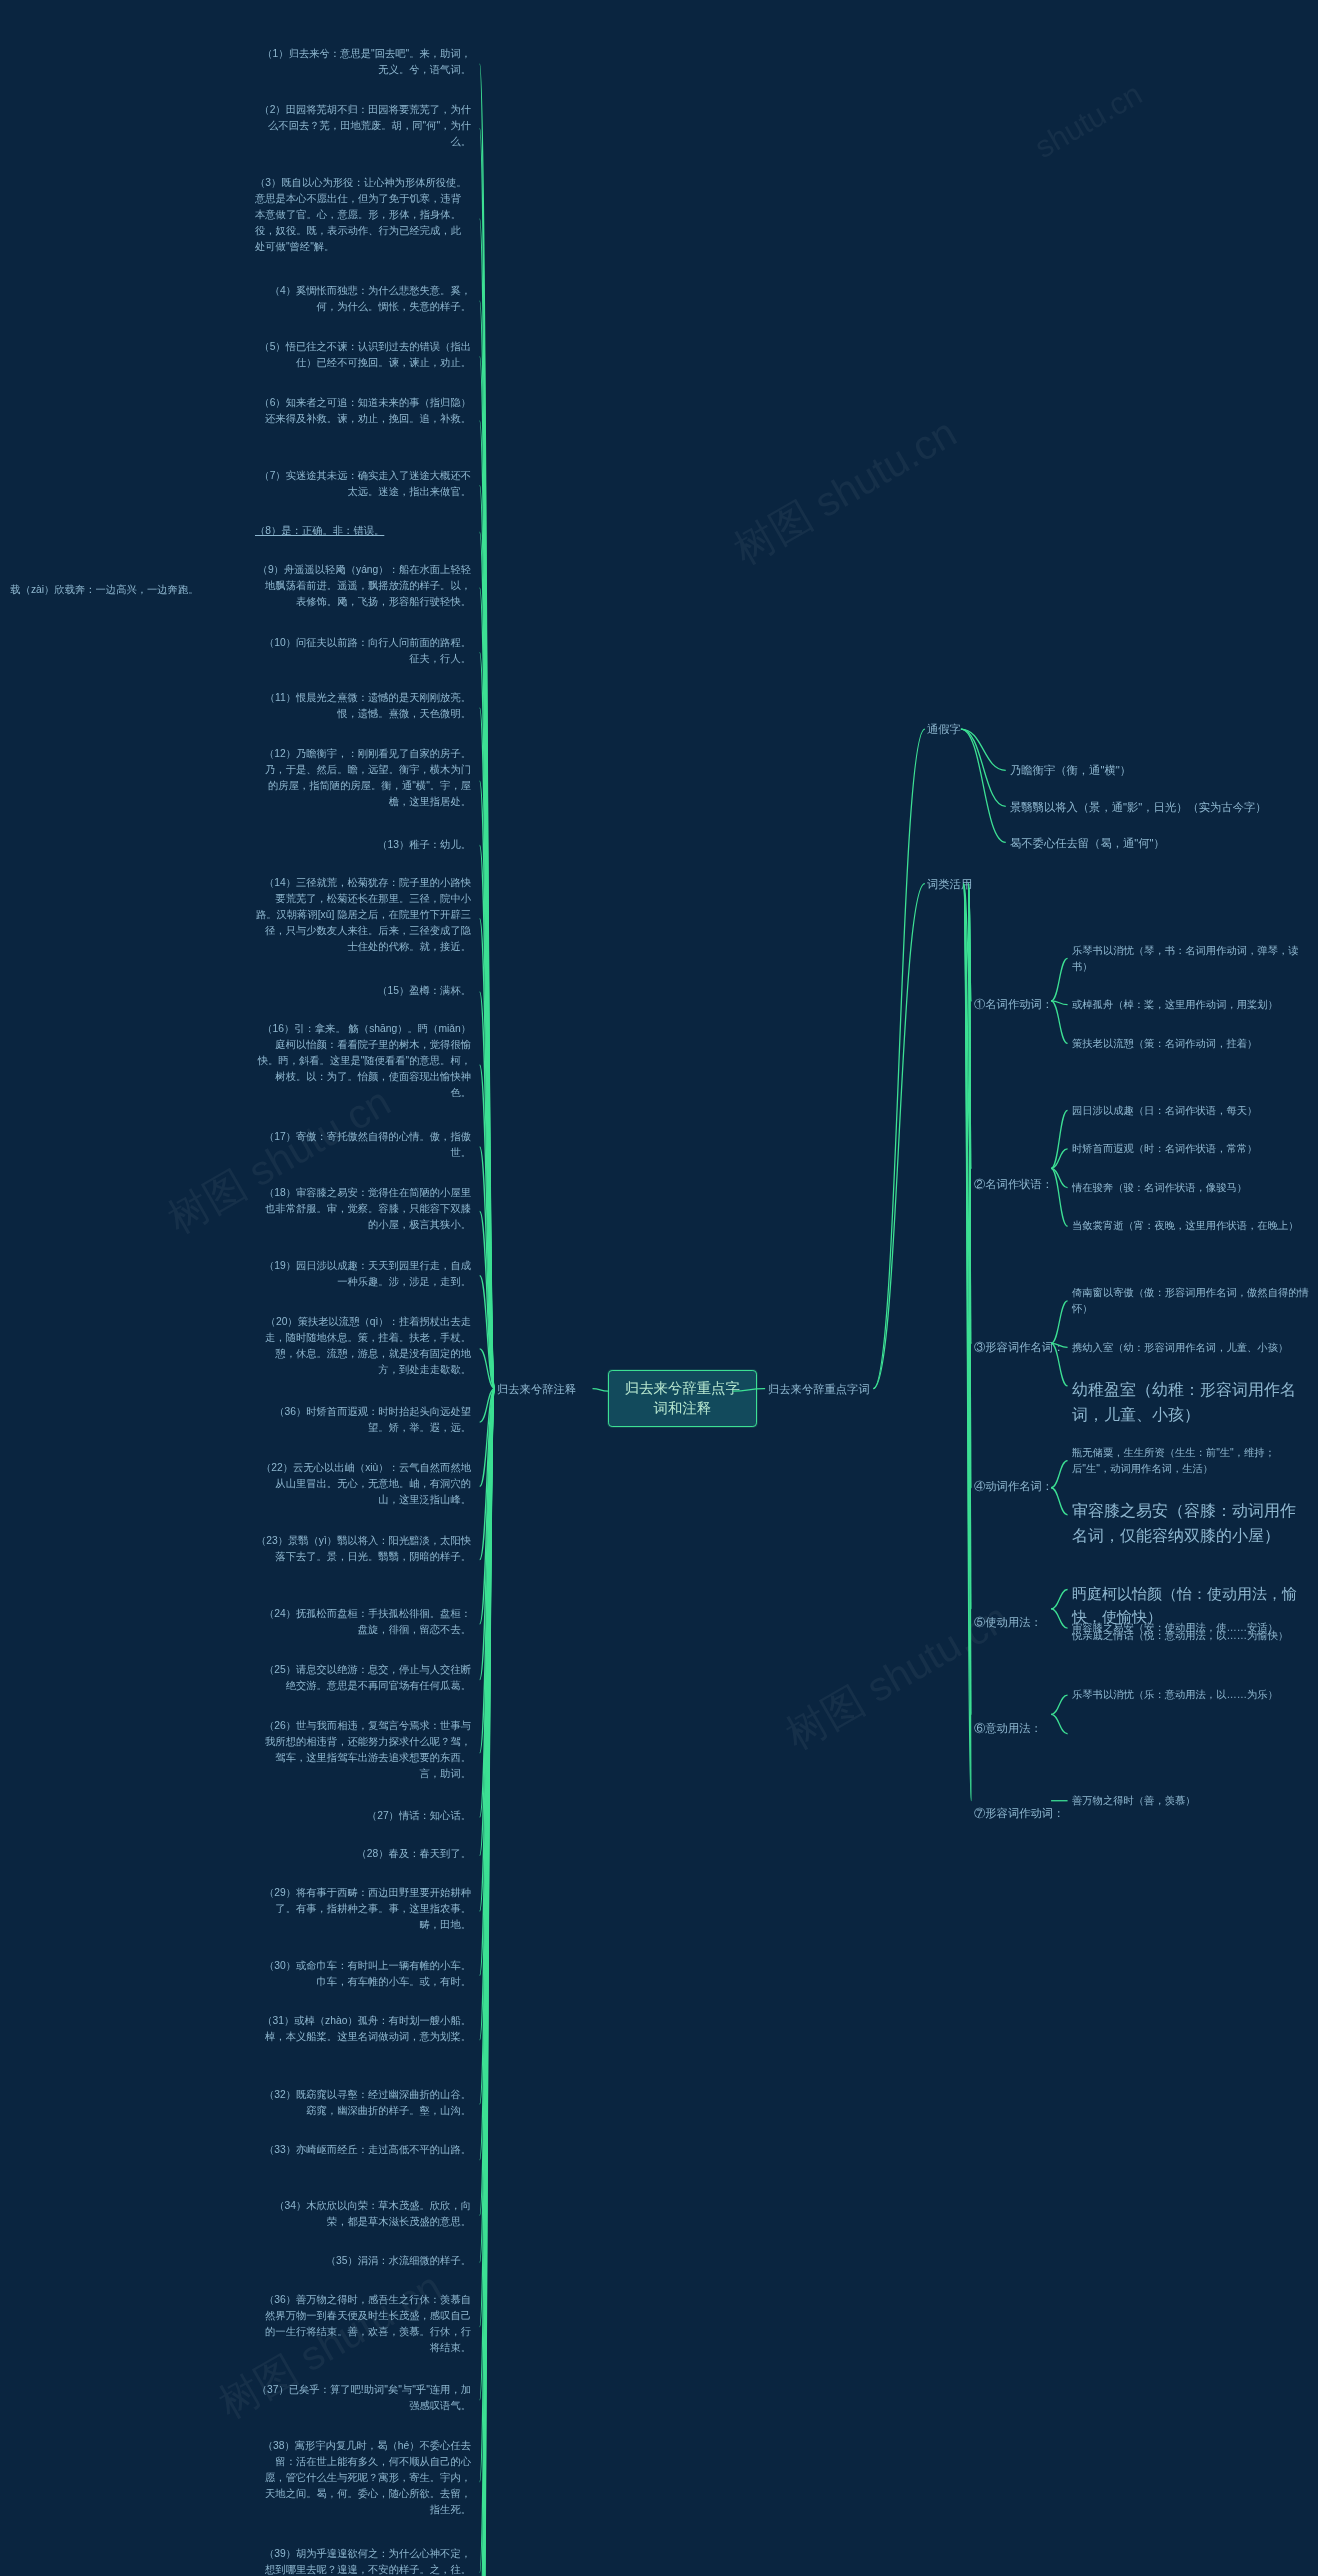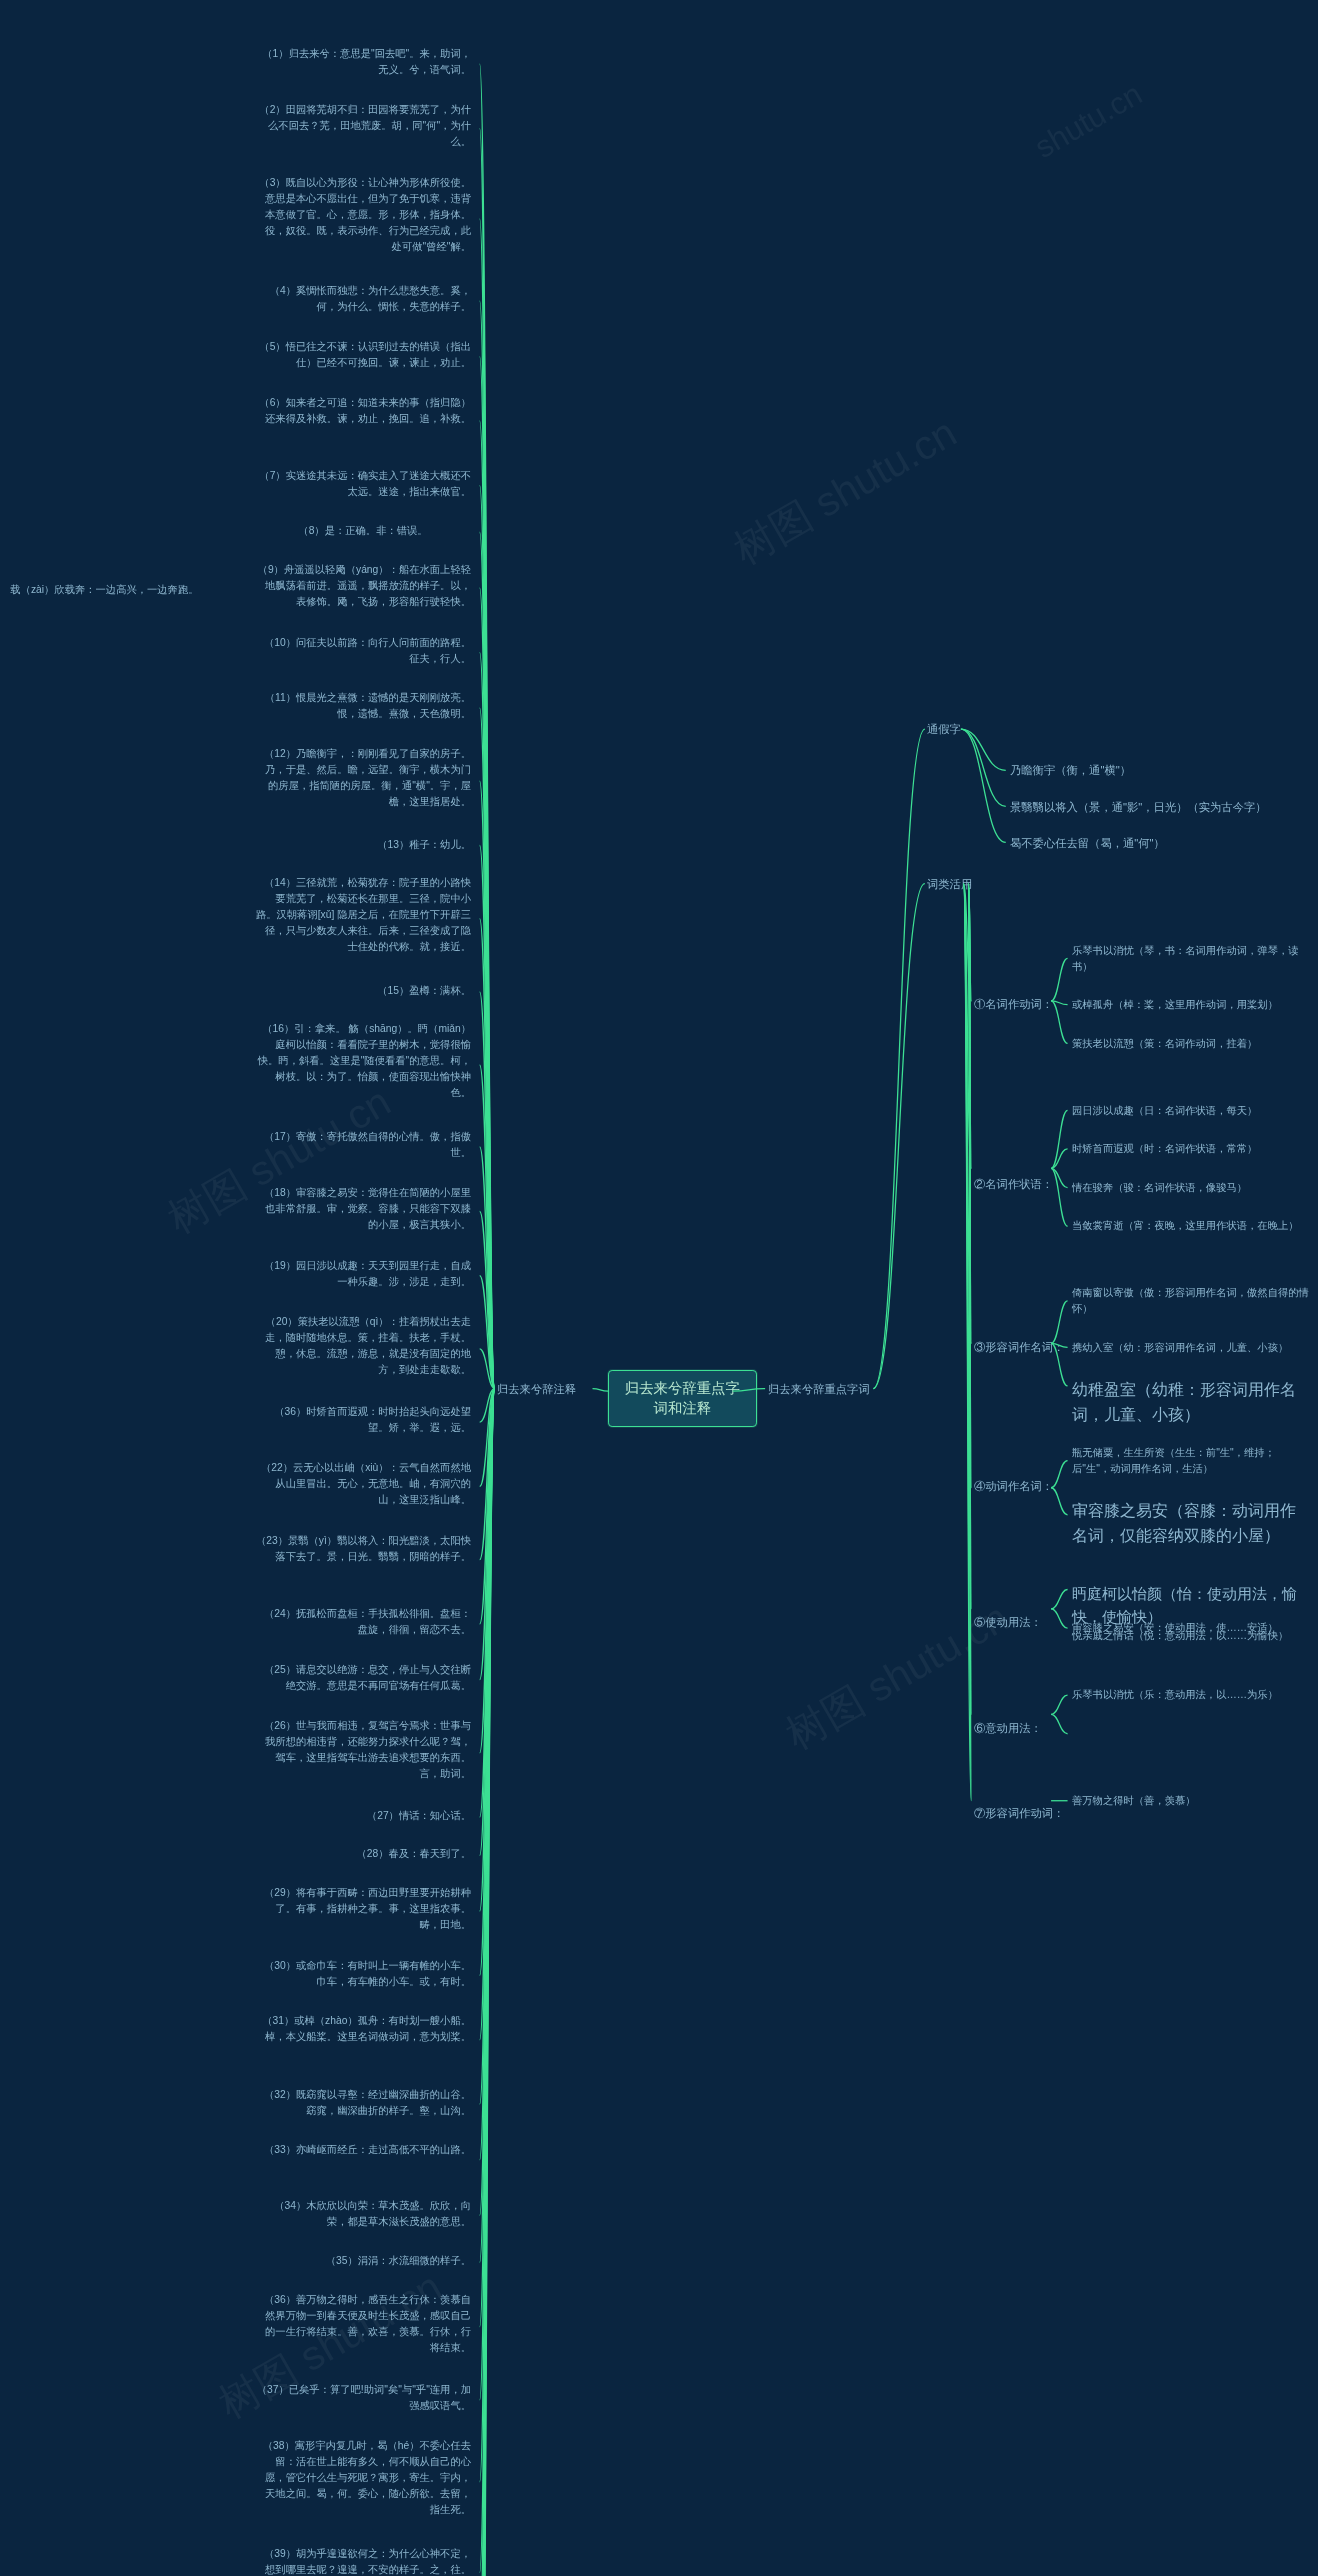--- a/index.html
+++ b/index.html
@@ -86,26 +86,26 @@
     <span>归去来兮辞重点字词</span>
   </div>
 
   <div class="node small" style="left:10.3px; top:582px; max-width:201px;">
     <span>载（zài）欣载奔：一边高兴，一边奔跑。</span>
   </div>
 
   <div id="left-items">
       <div class="node small" style="left: 255px; top: 46px; width: 222px; text-align: right; direction: ltr;">（1）归去来兮：意思是"回去吧"。来，助词，无义。兮，语气词。</div>
       <div class="node small" style="left: 255px; top: 102px; width: 222px; text-align: right; direction: ltr;">（2）田园将芜胡不归：田园将要荒芜了，为什么不回去？芜，田地荒废。胡，同"何"，为什么。</div>
-      <div class="node small" style="left: 255px; top: 175px; width: 222px; text-align: right; direction: ltr;">（3）既自以心为形役：让心神为形体所役使。意思是本心不愿出仕，但为了免于饥寒，违背本意做了官。心，意愿。形，形体，指身体。役，奴役。既，表示动作、行为已经完成，此处可做"曾经"解。</div>
+      <div class="node small" style="left: 255px; top: 175px; width: 222px; direction: ltr;">（3）既自以心为形役：让心神为形体所役使。意思是本心不愿出仕，但为了免于饥寒，违背本意做了官。心，意愿。形，形体，指身体。役，奴役。既，表示动作、行为已经完成，此处可做"曾经"解。</div>
       <div class="node small" style="left: 255px; top: 283px; width: 222px; text-align: right; direction: ltr;">（4）奚惆怅而独悲：为什么悲愁失意。奚，何，为什么。惆怅，失意的样子。</div>
       <div class="node small" style="left: 255px; top: 339px; width: 222px; text-align: right; direction: ltr;">（5）悟已往之不谏：认识到过去的错误（指出仕）已经不可挽回。谏，谏止，劝止。</div>
       <div class="node small" style="left: 255px; top: 395px; width: 222px; text-align: right; direction: ltr;">（6）知来者之可追：知道未来的事（指归隐）还来得及补救。谏，劝止，挽回。追，补救。</div>
       <div class="node small" style="left: 255px; top: 468px; width: 222px; text-align: right; direction: ltr;">（7）实迷途其未远：确实走入了迷途大概还不太远。迷途，指出来做官。</div>
-      <div class="node small" style="left: 255px; top: 523px; width: 222px; text-align: center; direction: ltr;">（8）是：正确。非：错误。</div>
+      <div class="node small" style="left: 255px; top: 523px; width: 222px; text-align: left; direction: ltr; text-decoration: underline;">（8）是：正确。非：错误。</div>
       <div class="node small" style="left: 255px; top: 562px; width: 222px; text-align: right; direction: ltr;">（9）舟遥遥以轻飏（yáng）：船在水面上轻轻地飘荡着前进。遥遥，飘摇放流的样子。以，表修饰。飏，飞扬，形容船行驶轻快。</div>
       <div class="node small" style="left: 255px; top: 635px; width: 222px; text-align: right; direction: ltr;">（10）问征夫以前路：向行人问前面的路程。征夫，行人。</div>
       <div class="node small" style="left: 255px; top: 690px; width: 222px; text-align: right; direction: ltr;">（11）恨晨光之熹微：遗憾的是天刚刚放亮。恨，遗憾。熹微，天色微明。</div>
       <div class="node small" style="left: 255px; top: 746px; width: 222px; text-align: right; direction: ltr;">（12）乃瞻衡宇，：刚刚看见了自家的房子。乃，于是、然后。瞻，远望。衡宇，横木为门的房屋，指简陋的房屋。衡，通"横"。宇，屋檐，这里指居处。</div>
       <div class="node small" style="left: 255px; top: 837px; width: 222px; text-align: right; direction: ltr;">（13）稚子：幼儿。</div>
       <div class="node small" style="left: 255px; top: 875px; width: 222px; text-align: right; direction: ltr;">（14）三径就荒，松菊犹存：院子里的小路快要荒芜了，松菊还长在那里。三径，院中小路。汉朝蒋诩[xǔ] 隐居之后，在院里竹下开辟三径，只与少数友人来往。后来，三径变成了隐士住处的代称。就，接近。</div>
       <div class="node small" style="left: 255px; top: 983px; width: 222px; text-align: right; direction: ltr;">（15）盈樽：满杯。</div>
       <div class="node small" style="left: 255px; top: 1021px; width: 222px; text-align: right; direction: ltr;">（16）引：拿来。 觞（shāng）。眄（miǎn）庭柯以怡颜：看看院子里的树木，觉得很愉快。眄，斜看。这里是"随便看看"的意思。柯，树枝。以：为了。怡颜，使面容现出愉快神色。</div>
       <div class="node small" style="left: 255px; top: 1129px; width: 222px; text-align: right; direction: ltr;">（17）寄傲：寄托傲然自得的心情。傲，指傲世。</div>
       <div class="node small" style="left: 255px; top: 1185px; width: 222px; text-align: right; direction: ltr;">（18）审容膝之易安：觉得住在简陋的小屋里也非常舒服。审，觉察。容膝，只能容下双膝的小屋，极言其狭小。</div>

